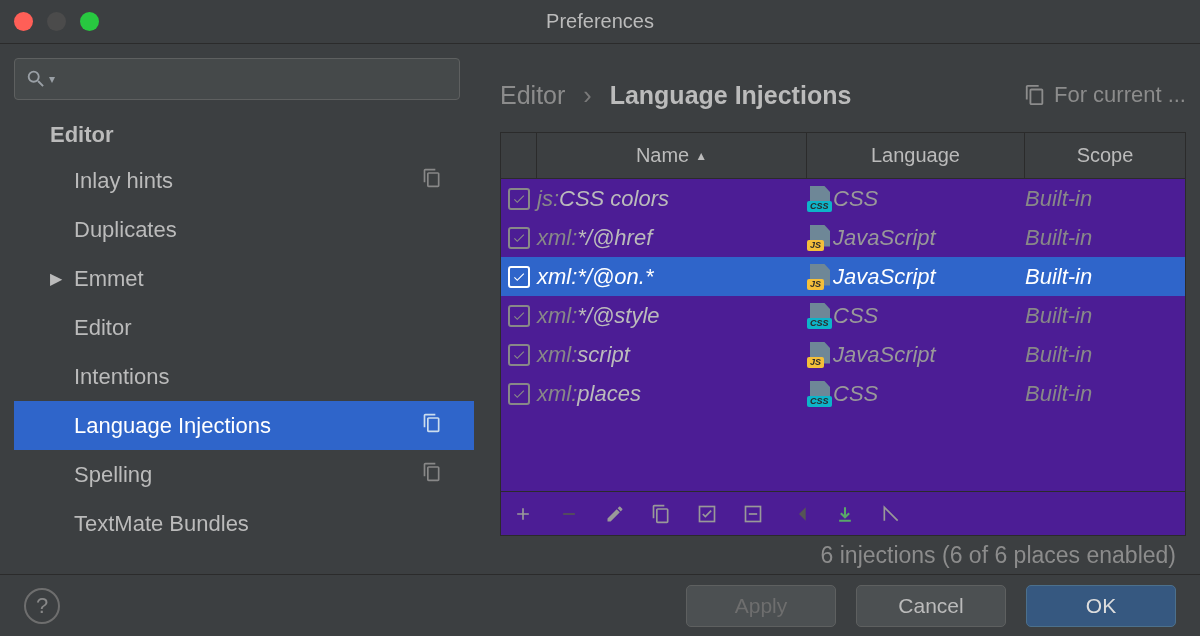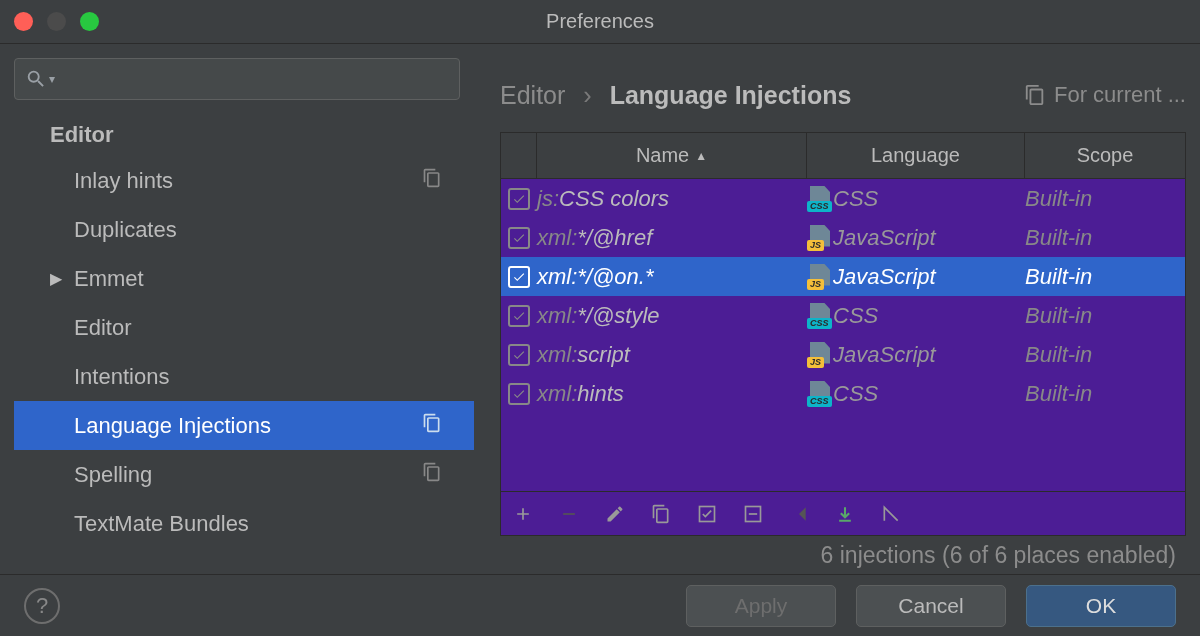--- a/index.html
+++ b/index.html
@@ -264,21 +264,21 @@
           <div class="tr">
             <div class="td chk">
               <div class="chkbox">
                 <svg width="14" height="14" viewBox="0 0 24 24">
                   <path d="M9 16.17L4.83 12l-1.42 1.41L9 19 21 7l-1.41-1.41z"></path>
                 </svg>
               </div>
             </div>
             <div class="td name">
               <span class="name-part1">xml:</span>
-              <span class="name-part2">hints</span>
+              <span class="name-part2">places</span>
             </div>
             <div class="td lang">
               <span class="lang-icon css">
                 <span class="page"></span>
                 <span class="tag">CSS</span>
               </span>
               <span>CSS</span>
             </div>
             <div class="td scope">Built-in</div>
           </div>

